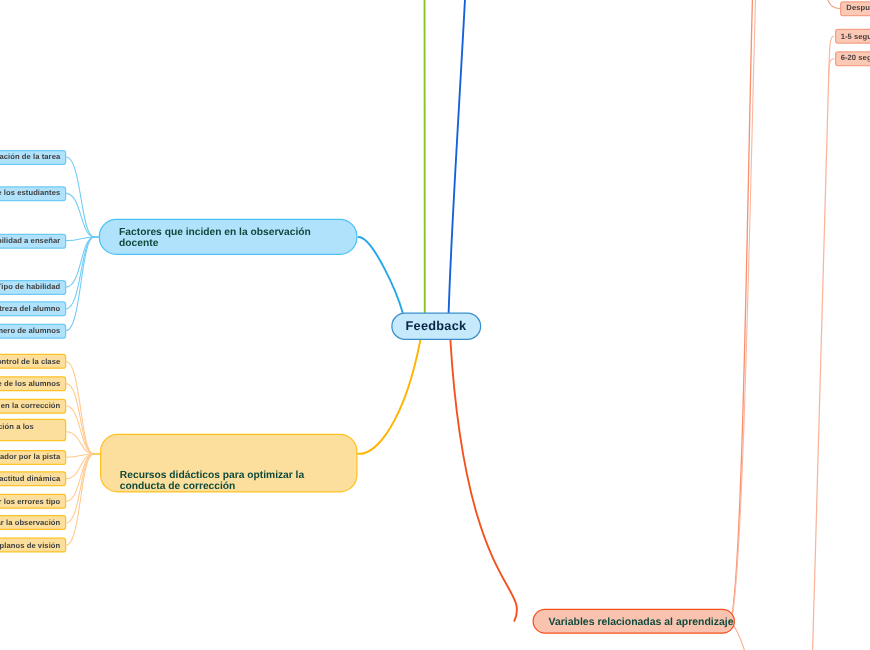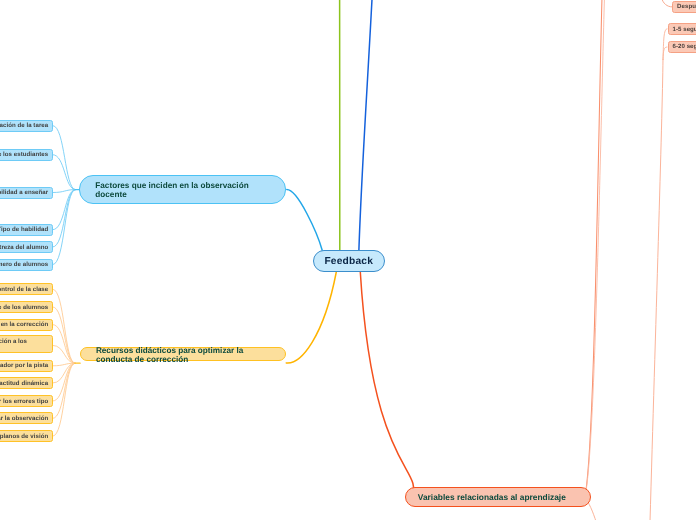--- a/index.html
+++ b/index.html
@@ -74,24 +74,24 @@
     </g>
   </svg>
 
   <div class="node branch b-blue" style="left:79.3px;top:175px;width:207.2px;height:29px;">
     <span>Factores que inciden en la observación docente</span>
   </div>
 
   <div class="node center" style="left:312.5px;top:250px;width:72.5px;height:21.7px;">
     <span>Feedback</span>
   </div>
-  <div class="node branch b-yellow" style="left:79.9px;top:347px;width:206.6px;height:14px;">
+  <div class="node branch b-yellow" style="left:79.9px;top:347px;width:206.6px;height:47px;align-items:flex-end;">
     <span>Recursos didácticos para optimizar la conducta de corrección</span>
   </div>
-  <div class="node branch b-salmon" style="left:405px;top:486.7px;width:186px;height:19.9px;font-size:8.4px;">
+  <div class="node branch b-salmon" style="left:426px;top:486.7px;width:162px;height:19.9px;font-size:8.4px;">
     <span>Variables relacionadas al aprendizaje</span>
   </div>
 
   <div class="node leaf blue" style="right:642.8px;top:119.6px;height:12.1px;">
     <span>Duración de la tarea</span>
   </div>
   <div class="node leaf blue" style="right:642.8px;top:148.7px;height:12.1px;">
     <span>Edad de los estudiantes</span>
   </div>
   <div class="node leaf blue" style="right:642.8px;top:186.5px;height:12.1px;">

